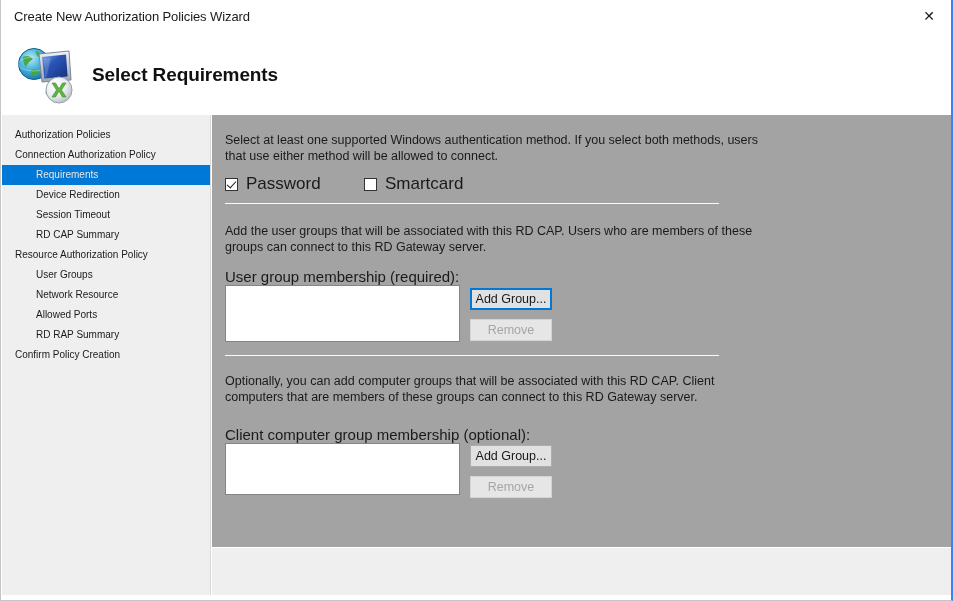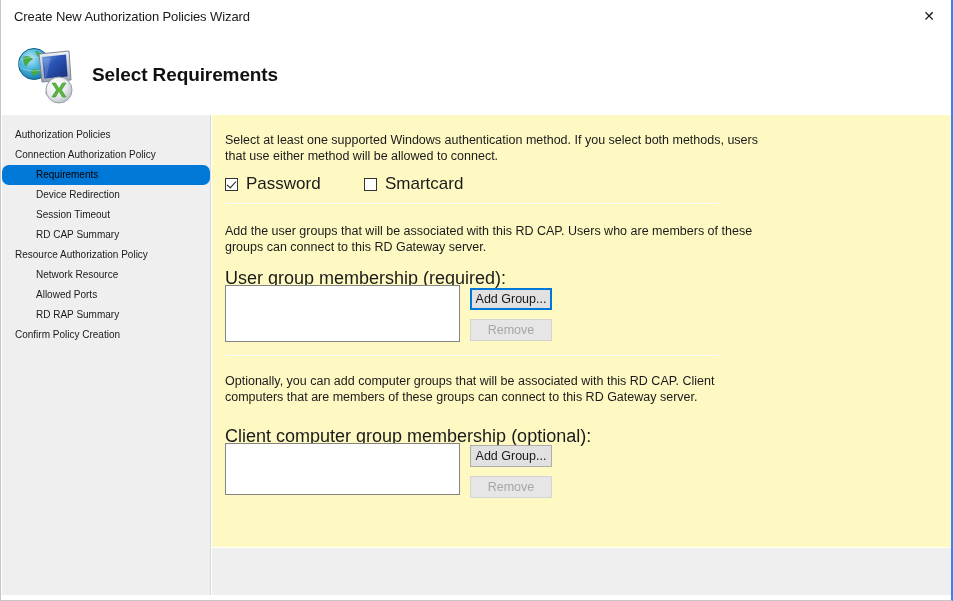--- a/index.html
+++ b/index.html
@@ -75,48 +75,47 @@
     line-height: 20px;
     font-size: 10px;
     color: #1a1a1a;
     white-space: nowrap;
     cursor: default;
   }
   .nav-item.level-0 { padding-left: 13px; }
   .nav-item.level-1 { padding-left: 34px; }
   .nav-item.selected {
     background: #0078d7;
-    color: #000000;
-    border-radius: 7px;
+    color: #e5e5e5;
   }
   #nav-list { padding-top: 10px; }
 
   
   #content {
     position: absolute; left: 211px; top: 115px;
     width: 740px; height: 432px;
-    background: #fef9c3;
+    background: #a3a3a3;
   }
   .body-text {
     position: absolute;
     font-size: 12.5px;
     color: #1a1a1a;
     line-height: 16px;
   }
   .sep-line {
     position: absolute;
     left: 13px;
     width: 494px;
     height: 1px;
     background: #dcdcdc;
     border-bottom: 1px solid #fafafa;
   }
   .field-label {
     position: absolute;
-    font-size: 18px;
+    font-size: 15px;
     color: #1a1a1a;
     white-space: nowrap;
   }
   .listbox {
     position: absolute;
     background: #ffffff;
     border: 1px solid #858585;
   }
   .btn {
     position: absolute;
@@ -237,20 +236,21 @@
 
   <div id="sidebar">
     <div id="nav-list">
       <div class="nav-item level-0">Authorization Policies</div>
       <div class="nav-item level-0">Connection Authorization Policy</div>
       <div class="nav-item level-1 selected">Requirements</div>
       <div class="nav-item level-1">Device Redirection</div>
       <div class="nav-item level-1">Session Timeout</div>
       <div class="nav-item level-1">RD CAP Summary</div>
       <div class="nav-item level-0">Resource Authorization Policy</div>
+      <div class="nav-item level-1">User Groups</div>
       <div class="nav-item level-1">Network Resource</div>
       <div class="nav-item level-1">Allowed Ports</div>
       <div class="nav-item level-1">RD RAP Summary</div>
       <div class="nav-item level-0">Confirm Policy Creation</div>
     </div>
   </div>
 
   <div id="content">
 
     <div class="body-text" style="left:13px; top:17px;">Select at least one supported Windows authentication method. If you select both methods, users</div>

